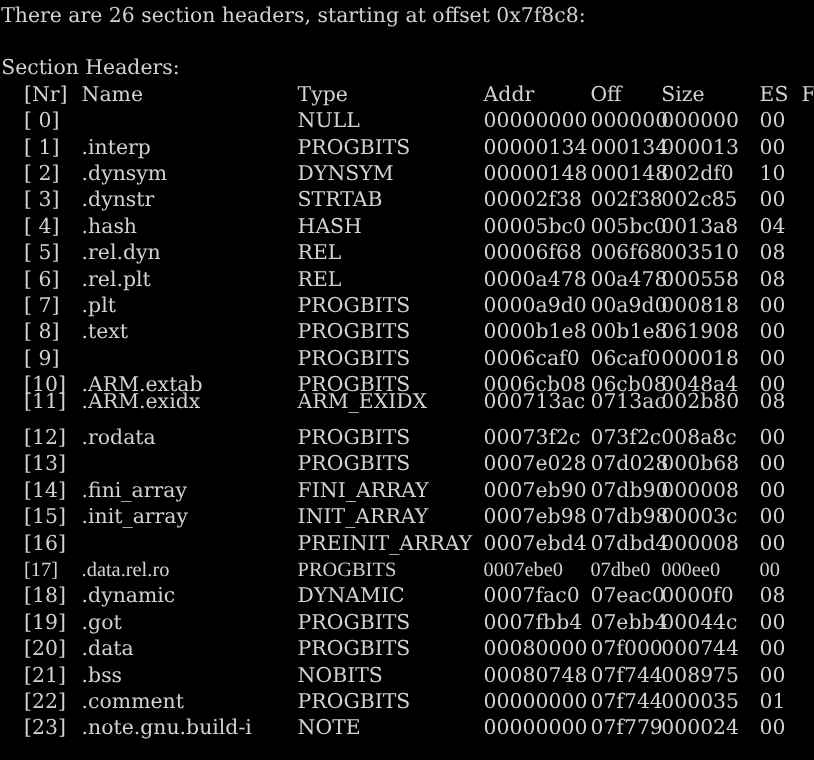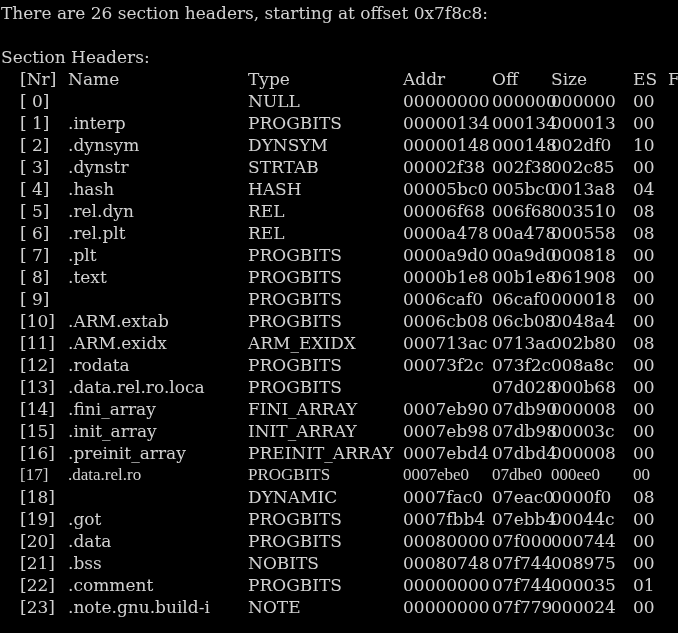--- a/index.html
+++ b/index.html
@@ -171,21 +171,21 @@
       <div class="row" style="top: 310px;">
         <span class="c-nr">[10]</span>
         <span class="c-name">.ARM.extab</span>
         <span class="c-type">PROGBITS</span>
         <span class="c-addr">0006cb08</span>
         <span class="c-off">06cb08</span>
         <span class="c-size">0048a4</span>
         <span class="c-es">00</span>
         <span class="c-flg"></span>
       </div>
-      <div class="row" style="top: 332px;">
+      <div class="row" style="top: 324px;">
         <span class="c-nr">[11]</span>
         <span class="c-name">.ARM.exidx</span>
         <span class="c-type">ARM_EXIDX</span>
         <span class="c-addr">000713ac</span>
         <span class="c-off">0713ac</span>
         <span class="c-size">002b80</span>
         <span class="c-es">08</span>
         <span class="c-flg"></span>
       </div>
       <div class="row" style="top: 354px;">
@@ -193,22 +193,22 @@
         <span class="c-name">.rodata</span>
         <span class="c-type">PROGBITS</span>
         <span class="c-addr">00073f2c</span>
         <span class="c-off">073f2c</span>
         <span class="c-size">008a8c</span>
         <span class="c-es">00</span>
         <span class="c-flg"></span>
       </div>
       <div class="row" style="top: 376px; padding-left: 32px;">
         <span class="c-nr">[13]</span>
-        <span class="c-name">.data.rel.ro.loca</span>
-        <span class="c-type">PROGBITS</span>
+        <span class="c-type">PROGBITS</span>
+        <span class="c-addr">0007e028</span>
         <span class="c-off">07d028</span>
         <span class="c-size">000b68</span>
         <span class="c-es">00</span>
         <span class="c-flg"></span>
       </div>
       <div class="row" style="top: 398px;">
         <span class="c-nr">[14]</span>
         <span class="c-name">.fini_array</span>
         <span class="c-type">FINI_ARRAY</span>
         <span class="c-addr">0007eb90</span>
@@ -222,40 +222,40 @@
         <span class="c-name">.init_array</span>
         <span class="c-type">INIT_ARRAY</span>
         <span class="c-addr">0007eb98</span>
         <span class="c-off">07db98</span>
         <span class="c-size">00003c</span>
         <span class="c-es">00</span>
         <span class="c-flg"></span>
       </div>
       <div class="row" style="top: 442px;">
         <span class="c-nr">[16]</span>
-        <span class="c-name">.preinit_array</span>
         <span class="c-type">PREINIT_ARRAY</span>
         <span class="c-addr">0007ebd4</span>
         <span class="c-off">07dbd4</span>
         <span class="c-size">000008</span>
         <span class="c-es">00</span>
         <span class="c-flg"></span>
       </div>
       <div class="row" style="top: 464px; font-family: Liberation Serif, serif;">
         <span class="c-nr">[17]</span>
         <span class="c-name">.data.rel.ro</span>
         <span class="c-type">PROGBITS</span>
         <span class="c-addr">0007ebe0</span>
         <span class="c-off">07dbe0</span>
         <span class="c-size">000ee0</span>
         <span class="c-es">00</span>
         <span class="c-flg"></span>
       </div>
       <div class="row" style="top: 486px;">
         <span class="c-nr">[18]</span>
+        <span class="c-name">.dynamic</span>
         <span class="c-type">DYNAMIC</span>
         <span class="c-addr">0007fac0</span>
         <span class="c-off">07eac0</span>
         <span class="c-size">0000f0</span>
         <span class="c-es">08</span>
         <span class="c-flg"></span>
       </div>
       <div class="row" style="top: 508px;">
         <span class="c-nr">[19]</span>
         <span class="c-name">.got</span>

